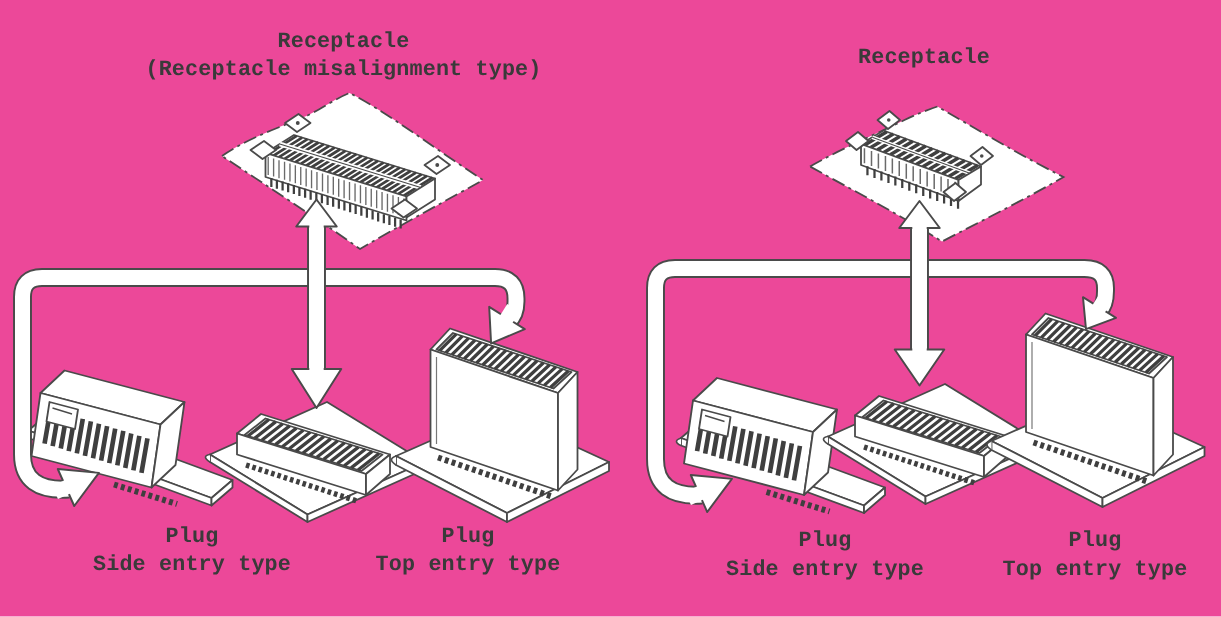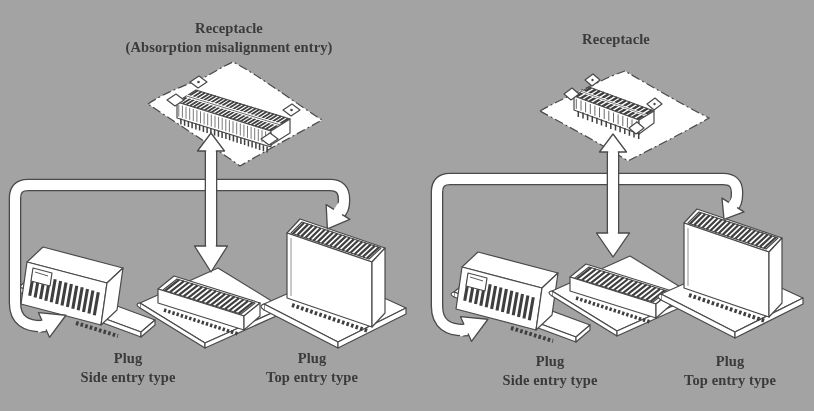--- a/index.html
+++ b/index.html
@@ -1,18 +1,18 @@
 <!DOCTYPE html>
 <html style="--text: #3a3a3a;"><head>
 <meta charset="utf-8">
 <style>
   html,body{margin:0;padding:0;background:#ffffff;}
   .stage{
-    position:relative;width:814px;height:411px;background:#a3a3a3;overflow:hidden;
-    font-family:Liberation Serif, serif;
+    position:relative;width:814px;height:411px;background:#ec4899;overflow:hidden;
+    font-family:Liberation Mono, monospace;
   }
   .art{position:absolute;left:0;top:0;}
   .lbl{
     position:absolute;text-align:center;transform:translateX(-50%);
     color:var(--text,#3a3a3a);font-size:14.5px;line-height:19px;font-weight:600;
     letter-spacing:.1px;white-space:nowrap;
   }
   .lbl span{display:block;}
 </style>
 </head>
@@ -172,21 +172,21 @@
         </g>
         <g transform="translate(733 205) rotate(122)">
           <path d="M17 0L0 -13L0 13Z" fill="#ffffff" stroke="#4a4a4a" stroke-width="1.3" stroke-linejoin="round"></path>
           <path d="M-8 0L6 0" stroke="#ffffff" stroke-width="9.6" fill="none"></path>
         </g>
       </g>
     </svg>
 
   <div class="lbl" style="left:229px;top:19px">
     <span>Receptacle</span>
-    <span>(Absorption misalignment entry)</span>
+    <span>(Receptacle misalignment type)</span>
   </div>
 
   <div class="lbl" style="left:616px;top:30px">
     <span>Receptacle</span>
   </div>
 
   <div class="lbl" style="left:128px;top:349px">
     <span>Plug</span>
     <span>Side entry type</span>
   </div>

